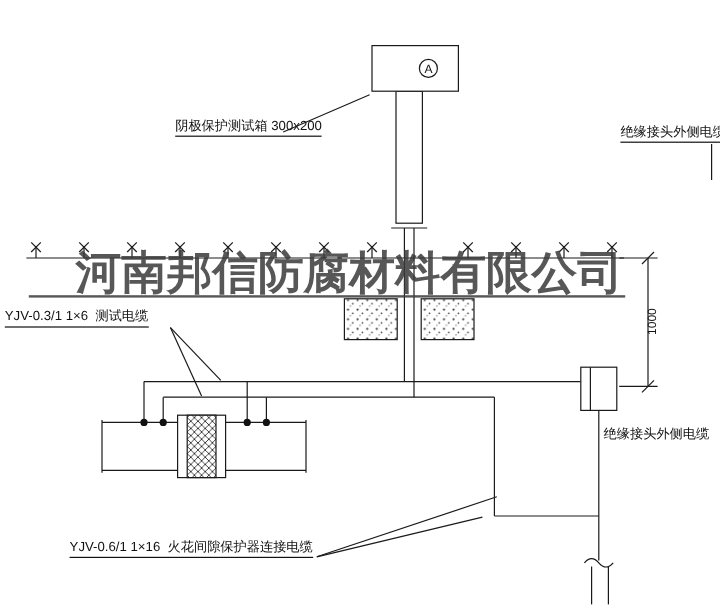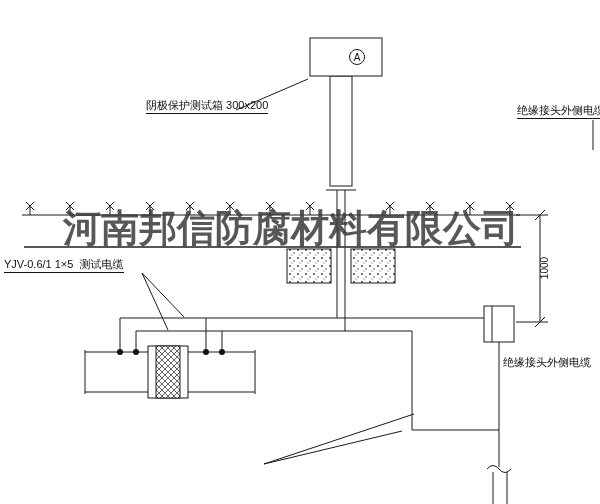--- a/index.html
+++ b/index.html
@@ -140,23 +140,24 @@
       <line x1="264" y1="464" x2="402" y2="431" class="s"></line>
       <line x1="264" y1="464" x2="414" y2="414" class="s"></line>
       <line x1="593" y1="120" x2="593" y2="150" class="s"></line>
     </g>
   </svg>
 
   <div class="lbl underlined" style="left:118px; top:99px;margin-left:28px;">阴极保护测试箱 300x200</div>
 
   <div class="lbl underlined" style="left:517px; top:104px;">绝缘接头外侧电缆</div>
 
-  <div class="lbl underlined" style="left:4px; top:258px;">YJV-0.6/1 1×5  测试电缆</div>
+  <div class="lbl underlined" style="left:4px; top:258px;">YJV-0.3/1 1×6  测试电缆</div>
 
   <div class="lbl" style="left:503px; top:356px;">绝缘接头外侧电缆</div>
 
+  <div class="lbl underlined" style="left:58px; top:450px;">YJV-0.6/1 1×16  火花间隙保护器连接电缆</div>
 
   <div class="dim-text">1000</div>
 
   <div class="watermark-text">河南邦信防腐材料有限公司</div>
   <div class="watermark-line"></div>
 
 </div>
 
 </body></html>

